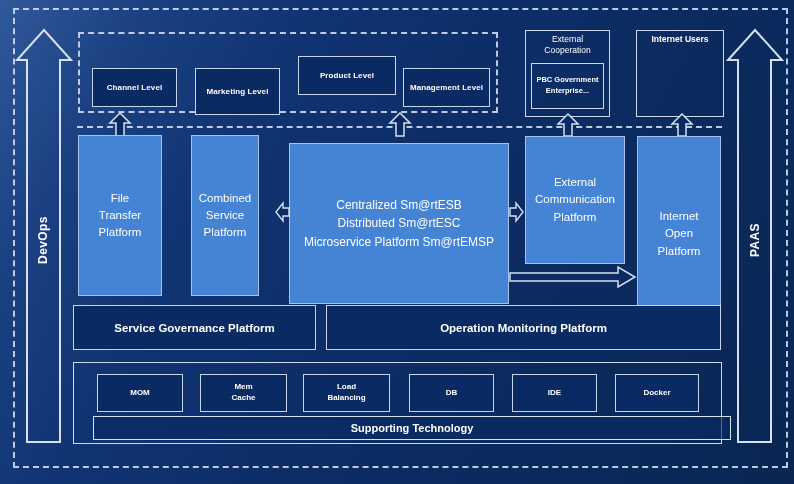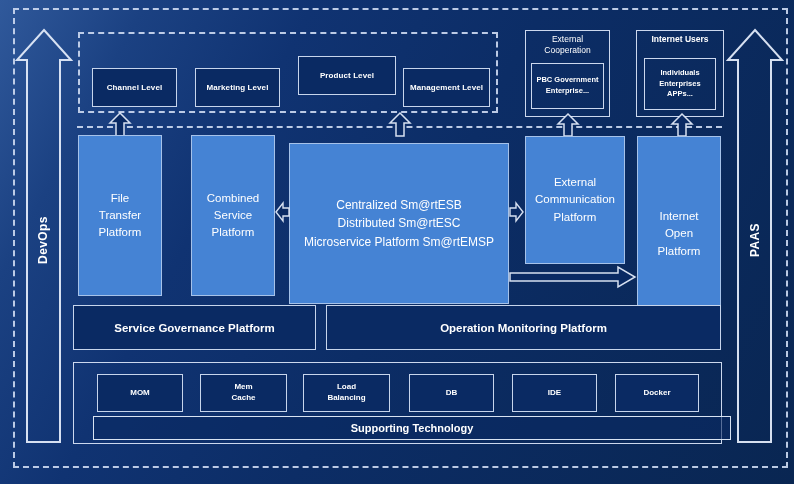--- a/index.html
+++ b/index.html
@@ -49,63 +49,60 @@
 
   <svg class="abs" style="left:727px;top:28px;" width="56" height="416" viewBox="0 0 56 416">
     <polygon points="28,2 55,32 44,32 44,414 11,414 11,32 1,32" stroke-width="2"></polygon>
   </svg>
   <div class="rail-label" style="left:755px;top:240px;">PAAS</div>
 
   <div class="abs dashed" style="left:78px;top:32px;width:420px;height:81px;"></div>
   <div class="abs navybox lvl" style="left:92px;top:68px;width:85px;height:39px;">
     <span>Channel Level</span>
   </div>
-  <div class="abs navybox lvl" style="left:195px;top:68px;width:85px;height:39px;">
+  <div class="abs navybox lvl" style="left:195px;top:68px;width:85px;height:47px;">
     <span>Marketing Level</span>
   </div>
   <div class="abs navybox lvl" style="left:298px;top:56px;width:98px;height:39px;text-align:right;">
     <span>Product Level</span>
   </div>
   <div class="abs navybox lvl" style="left:403px;top:68px;width:87px;height:39px;">
     <span>Management Level</span>
   </div>
 
   <div class="abs" style="left:525px;top:30px;width:85px;height:87px;border:1px solid rgba(215,226,245,.95);">
     <div class="coop-title preline">External
 Cooperation</div>
     <div class="innerbox preline abs" style="left:5px;top:32px;width:73px;height:46px;">PBC Government
 Enterprise...</div>
   </div>
 
   <div class="abs" style="left:636px;top:30px;width:88px;height:87px;border:1px solid rgba(215,226,245,.95);">
     <div class="coop-title bold">Internet Users</div>
-    <div class="innerbox preline abs" style="left:7px;top:27px;width:72px;height:52px;">Individuals
-Enterprises
-APPs...</div>
   </div>
 
   <div class="abs hdash" style="left:77px;top:126px;width:645px;"></div>
 
   <svg class="abs" style="left:109px;top:112px;" width="22" height="25" viewBox="0 0 22 25">
     <polygon class="filled" points="11,1 21,11 15,11 15,24 7,24 7,11 1,11" stroke-width="1.5"></polygon>
   </svg>
   <svg class="abs" style="left:389px;top:112px;" width="22" height="25" viewBox="0 0 22 25">
     <polygon class="filled" points="11,1 21,11 15,11 15,24 7,24 7,11 1,11" stroke-width="1.5"></polygon>
   </svg>
   <svg class="abs" style="left:557px;top:113px;" width="22" height="24" viewBox="0 0 22 24">
     <polygon class="filled" points="11,1 21,11 15,11 15,23 7,23 7,11 1,11" stroke-width="1.5"></polygon>
   </svg>
   <svg class="abs" style="left:671px;top:113px;" width="22" height="24" viewBox="0 0 22 24">
     <polygon class="filled" points="11,1 21,11 15,11 15,23 7,23 7,11 1,11" stroke-width="1.5"></polygon>
   </svg>
 
   <div class="abs bluebox plat preline" style="left:78px;top:135px;width:84px;height:161px;">File
 Transfer
 Platform</div>
-  <div class="abs bluebox plat preline" style="left:191px;top:135px;width:84px;height:161px;">Combined
+  <div class="abs bluebox plat preline" style="left:191px;top:135px;width:68px;height:161px;">Combined
 Service
 Platform</div>
   <div class="abs bluebox esbtxt preline" style="left:289px;top:135px;width:220px;height:161px;margin-top:8px;">Centralized Sm@rtESB
 Distributed Sm@rtESC
 Microservice Platform Sm@rtEMSP</div>
   <div class="abs bluebox plat preline" style="left:525px;top:136px;width:100px;height:128px;">External
 Communication
 Platform</div>
   <div class="abs bluebox plat preline" style="left:637px;top:136px;width:84px;height:196px;">Internet
 Open

